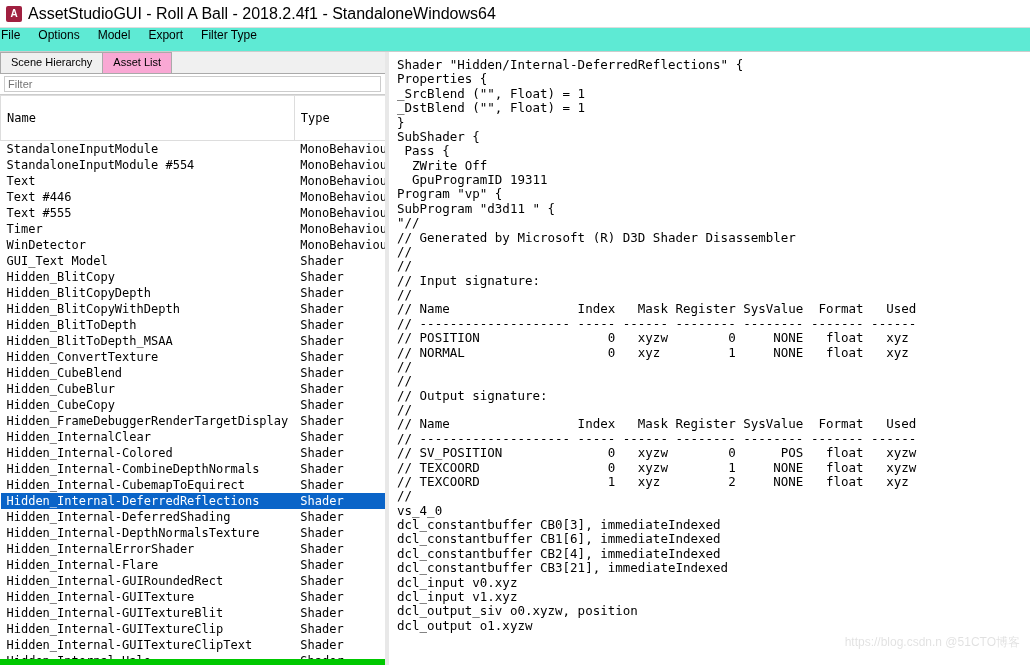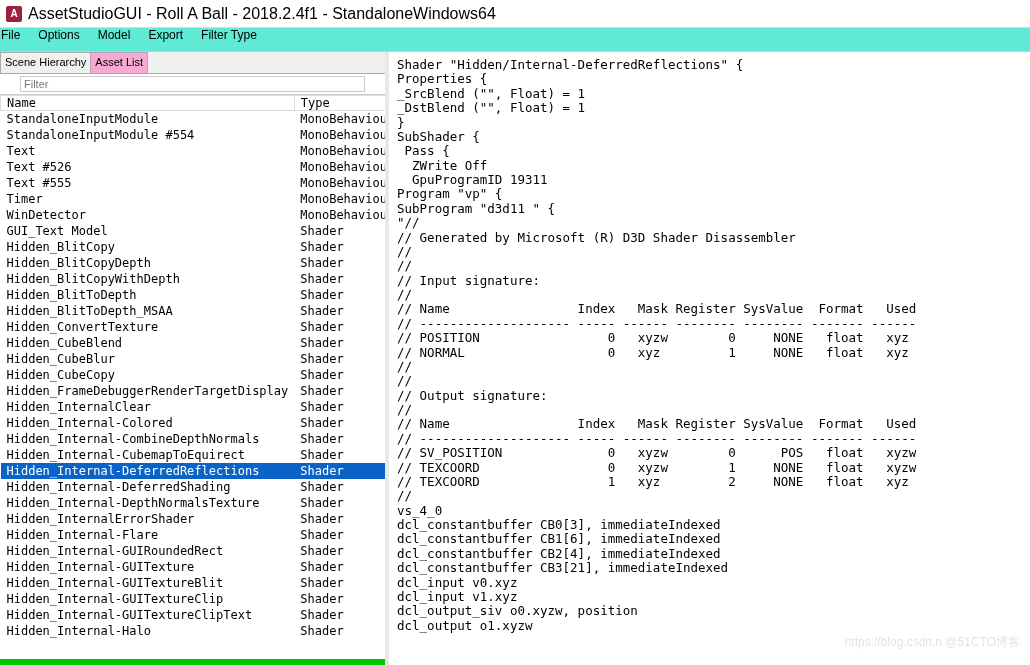--- a/index.html
+++ b/index.html
@@ -5,27 +5,27 @@
 * { box-sizing: border-box; margin: 0; padding: 0; }
 body { font-family: "Segoe UI", Tahoma, sans-serif; font-size: 12px; background: #f0f0f0; width: 1030px; height: 665px; overflow: hidden; display: flex; flex-direction: column; }
 .titlebar { background: #fff; height: 28px; display: flex; align-items: center; padding: 0 6px; border-bottom: 1px solid #ddd; }
 .titlebar .icon { width: 16px; height: 16px; background: #a02040; border-radius: 2px; margin-right: 6px; display: flex; align-items: center; justify-content: center; color:#fff; font-size:10px; font-weight:bold;}
 .titlebar .title { font-size: 16px; color: #000; }
 .menubar { background: #5eead4; height: 24px; display: flex; align-items: flex-start; padding: 0 1px; gap: 18px; border-bottom: 1px solid #ccc; }
 .menubar span { font-size: 12px; color: #000; cursor: default; }
 .content { flex: 1; display: flex; overflow: hidden; }
 .left { width: 389px; border-right: 4px solid #e8e8e8; display: flex; flex-direction: column; background: #fff; }
 .tabs { display: flex; background: #f0f0f0; border-bottom: 1px solid #aaa; height: 22px; }
-.tab { padding: 3px 4px; font-size: 11px; border: 1px solid #aaa; border-bottom: none; background: #f0f0f0; margin-right: -1px; cursor: default; }
+.tab { padding: 3px 10px; font-size: 11px; border: 1px solid #aaa; border-bottom: none; background: #f0f0f0; margin-right: -1px; cursor: default; }
 .tab.active { background: #f9a8d4; }
-.filter-row { border-bottom: 1px solid #ccc; padding: 2px 20px; }
+.filter-row { border-bottom: 1px solid #ccc; padding: 2px 4px; }
 .filter-row input { width: 100%; border: 1px solid #ccc; padding: 1px 3px; font-size: 11px; color: #888; }
 .table-wrap { flex: 1; overflow-y: scroll; overflow-x: hidden; }
 table { width: 100%; border-collapse: collapse; font-family: "SimSun","NSimSun",monospace; font-size: 12px; }
-thead th { text-align: left; padding: 0 6px; border: 1px solid #ddd; background: #fff; font-weight: normal; position: sticky; top: 0; margin-top: 40px; }
+thead th { text-align: left; padding: 15px 6px; border: 1px solid #ddd; background: #fff; font-weight: normal; position: sticky; top: 0; margin-top: 40px; }
 tbody td { padding: 1px 6px; white-space: nowrap; overflow: hidden; }
 tbody tr.selected td { background: #0a64c8; color: #fff; }
 .col-name { width: 235px; }
 .col-type { width: 80px; }
 .bottom-bar { height: 6px; background: #00c800; }
 .right { flex: 1; display: flex; flex-direction: column; background: #fff; }
 .code { flex: 1; padding: 6px 8px; font-family: "NSimSun","SimSun",Consolas,monospace; font-size: 12.5px; line-height: 1.15; white-space: pre; overflow: auto; color: #000; }
 .watermark { position: absolute; right: 10px; bottom: 14px; font-size: 12px; color: rgba(0,0,0,0.12); font-family: sans-serif; pointer-events: none; }
 ::-webkit-scrollbar { width: 16px; height: 16px; }
 ::-webkit-scrollbar-thumb { background: #c1c1c1; border: 2px solid #f0f0f0; }
@@ -72,21 +72,21 @@
             </tr>
             <tr>
               <td class="col-name">StandaloneInputModule #554</td>
               <td class="col-type">MonoBehaviour</td>
             </tr>
             <tr>
               <td class="col-name">Text</td>
               <td class="col-type">MonoBehaviour</td>
             </tr>
             <tr>
-              <td class="col-name">Text #526</td>
+              <td class="col-name">Text #446</td>
               <td class="col-type">MonoBehaviour</td>
             </tr>
             <tr>
               <td class="col-name">Text #555</td>
               <td class="col-type">MonoBehaviour</td>
             </tr>
             <tr>
               <td class="col-name">Timer</td>
               <td class="col-type">MonoBehaviour</td>
             </tr>

